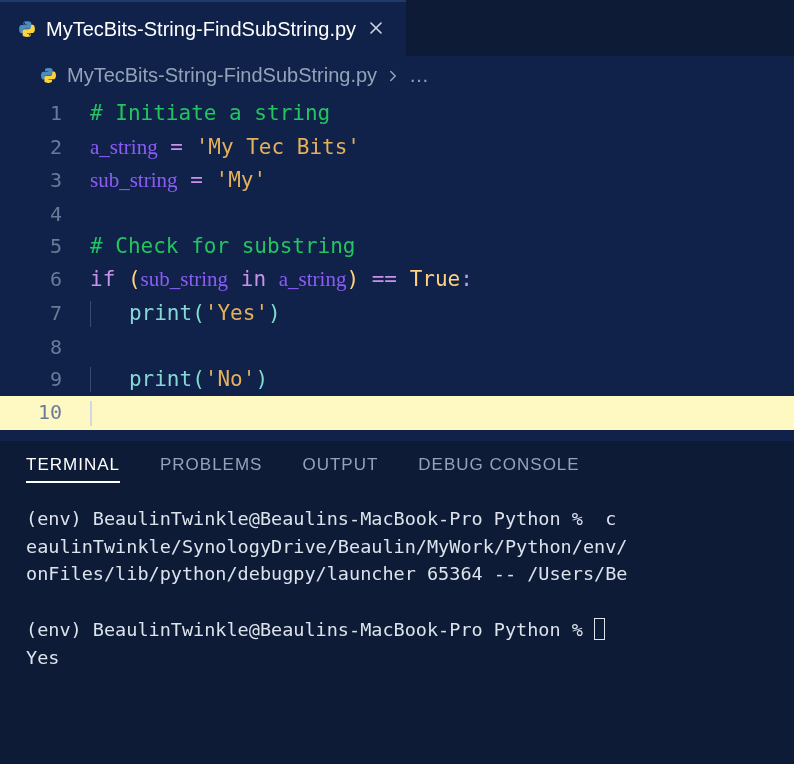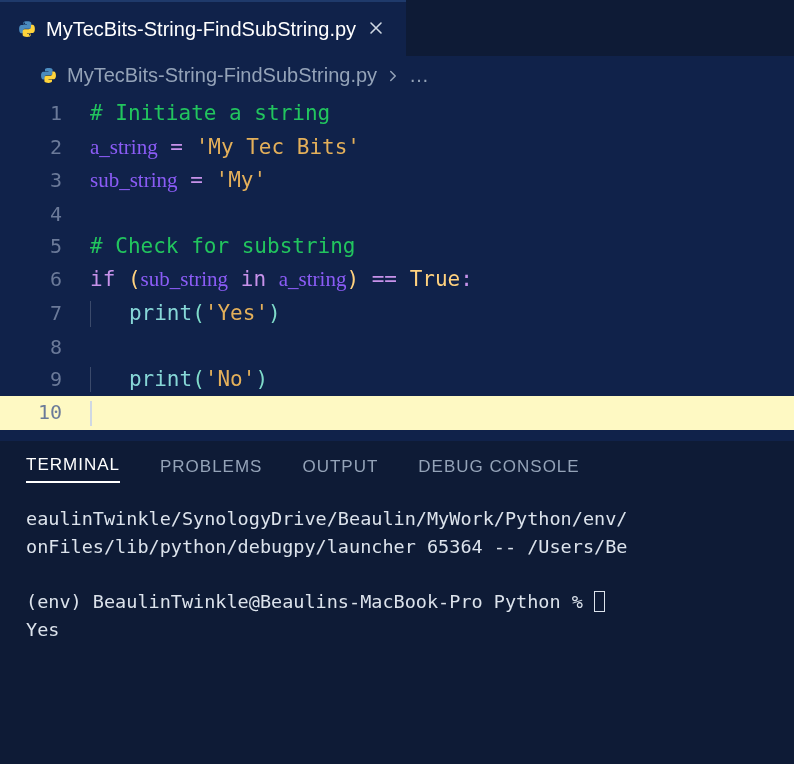--- a/index.html
+++ b/index.html
@@ -84,21 +84,20 @@
     background:#0e1b36;
     border-top:1px solid #10224a;
     display:flex; flex-direction:column;
   }
   .panel-tabs {
     display:flex; gap:40px;
     padding: 14px 16px 10px 26px;
     font-family: -apple-system, "Segoe UI", sans-serif;
     font-size:17px; letter-spacing:1px;
     color:#94a3b8;
-    align-items:flex-end;
   }
   .panel-tab { cursor:pointer; padding-bottom:6px; }
   .panel-tab.active { color:#ffffff; border-bottom:2px solid #ffffff; }
 
   .terminal {
     padding: 12px 20px 10px 26px;
     font-size:18.5px; line-height:1.5;
     color:#dce3ec;
     white-space:pre-wrap;
     word-break:break-all;
@@ -159,16 +158,16 @@
       <div class="line line-highlight"><span class="gutter">10</span><span class="code-text"><span class="cursor-caret"></span></span></div>
     </div>
 
   <div class="panel">
     <div class="panel-tabs" id="panel-tabs">
         <div class="panel-tab active">TERMINAL</div>
         <div class="panel-tab">PROBLEMS</div>
         <div class="panel-tab">OUTPUT</div>
         <div class="panel-tab">DEBUG CONSOLE</div>
       </div>
-    <div class="terminal" id="terminal"><div>eaulinTwinkle/SynologyDrive/Beaulin/MyWork/Python/env/</div><div>onFiles/lib/python/debugpy/launcher 65364 -- /Users/Be</div><div>&nbsp;</div><div><span>(env) BeaulinTwinkle@Beaulins-MacBook-Pro Python % </span><span class="term-cursor"></span></div><div>Yes</div></div>
+    <div class="terminal" id="terminal"><div>(env) BeaulinTwinkle@Beaulins-MacBook-Pro Python %  c</div><div>eaulinTwinkle/SynologyDrive/Beaulin/MyWork/Python/env/</div><div>onFiles/lib/python/debugpy/launcher 65364 -- /Users/Be</div><div>&nbsp;</div><div><span>(env) BeaulinTwinkle@Beaulins-MacBook-Pro Python % </span><span class="term-cursor"></span></div><div>Yes</div></div>
   </div>
 
 </div>
 
 </body></html>

